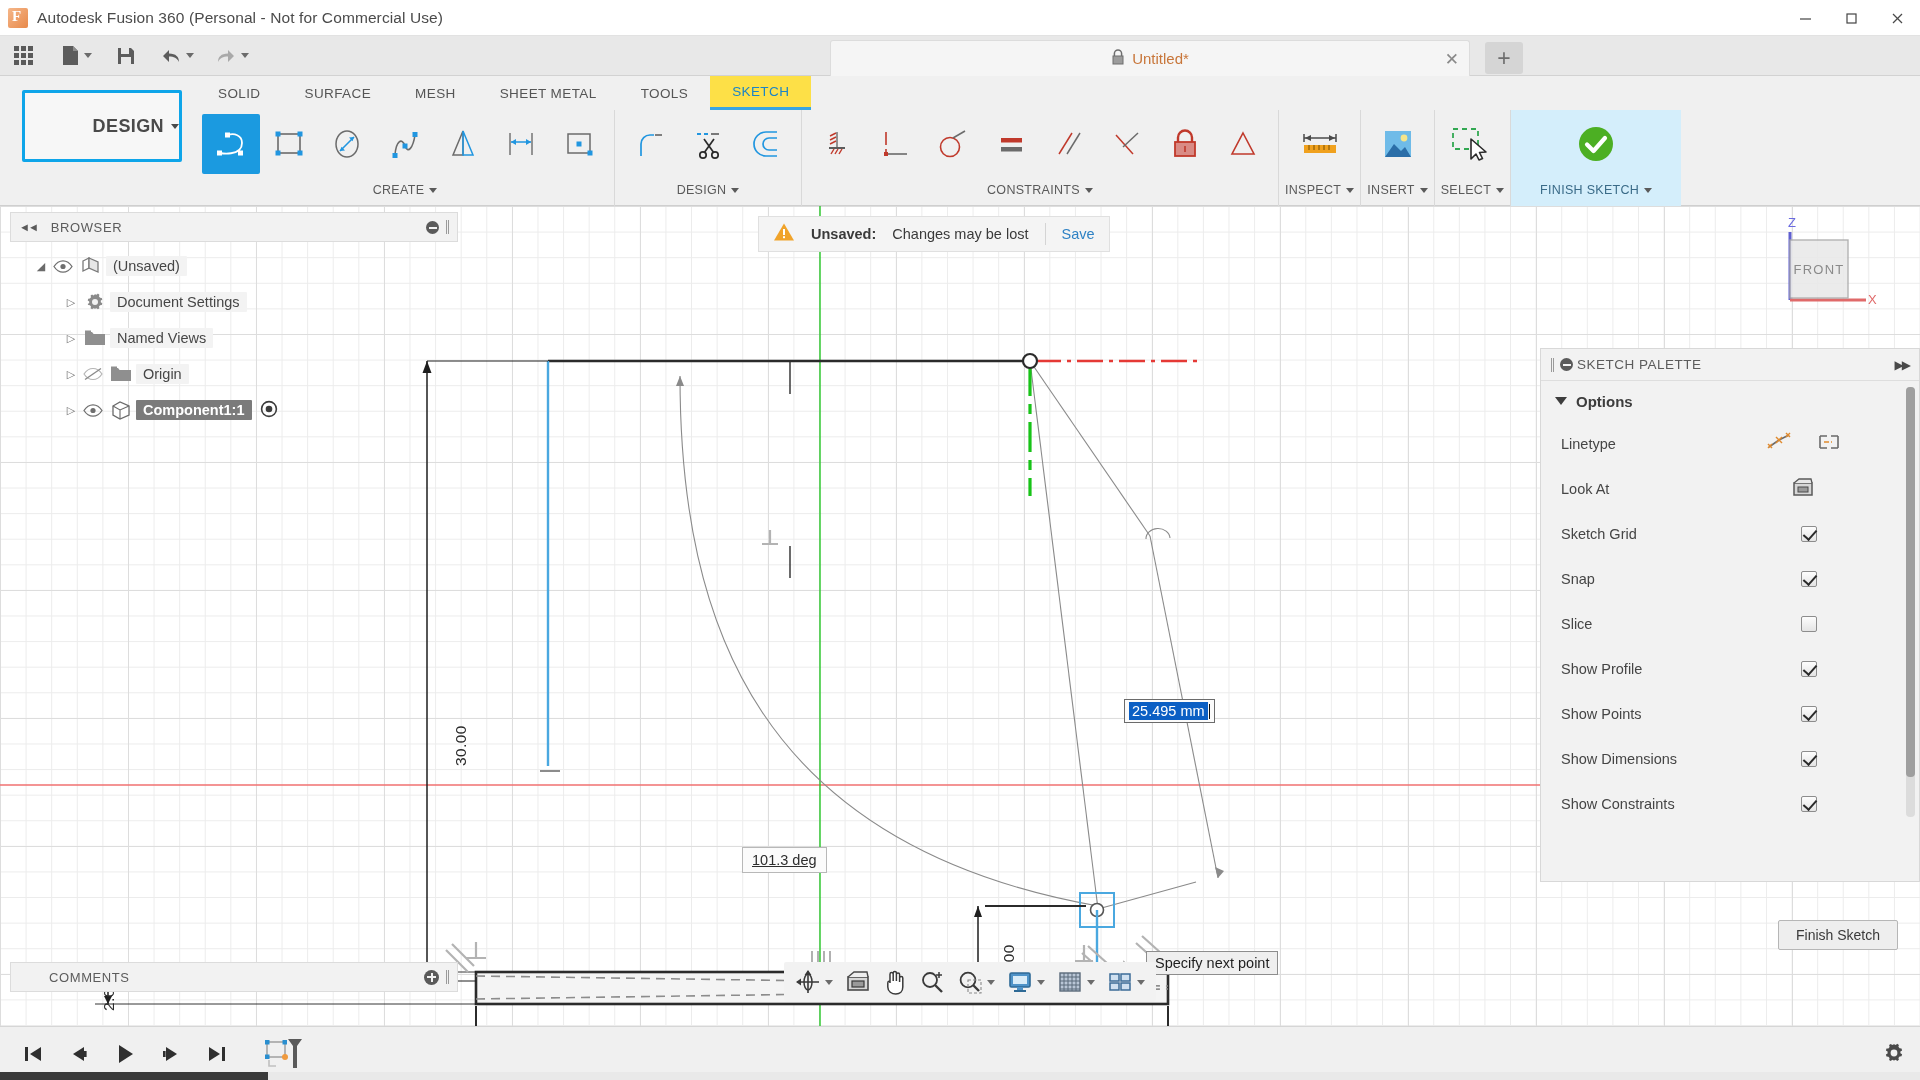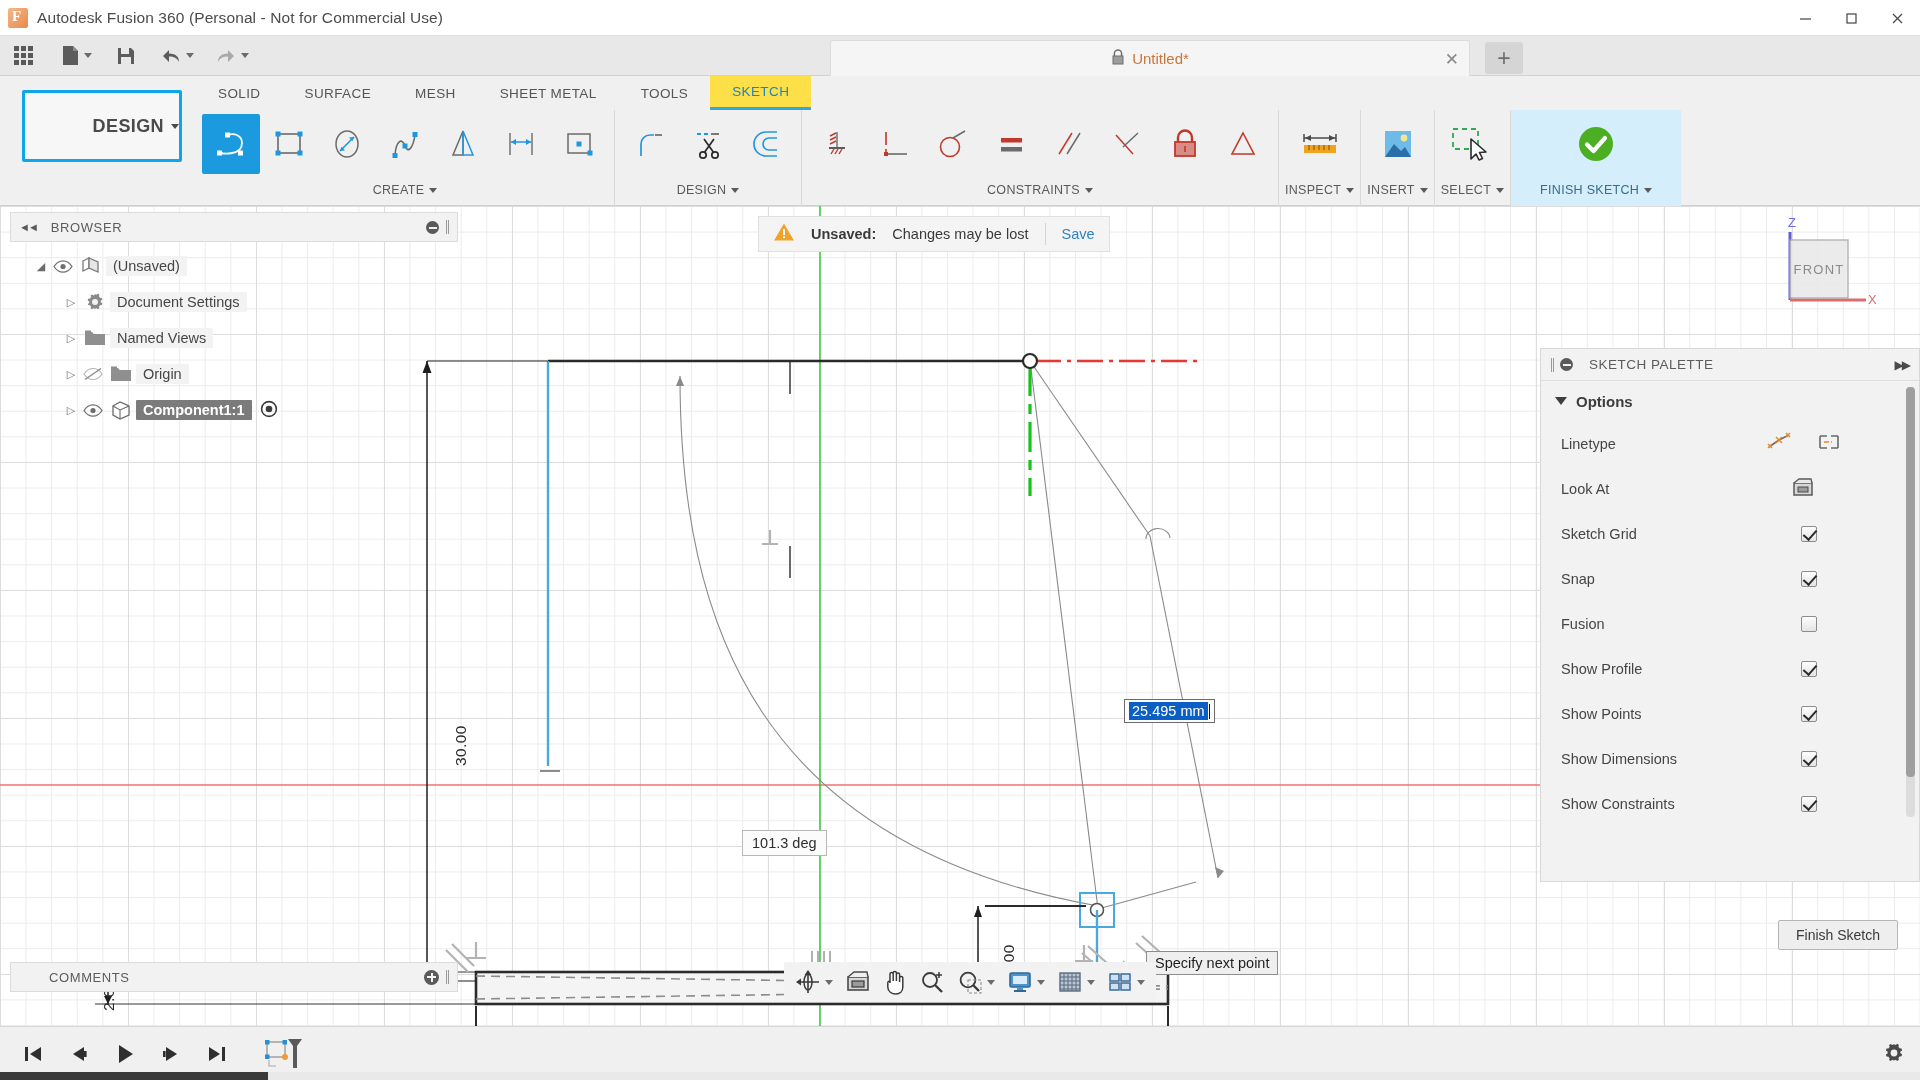--- a/index.html
+++ b/index.html
@@ -168,21 +168,21 @@
   
   .viewcube { position:absolute; right:38px; top:214px; width:120px; height:110px; z-index:6; }
 
   
   .palette {
     position:absolute; right:0px; top:348px; width:380px; z-index:7;
     background:#f2f2f2; border:1px solid #d8d8d8;
   }
   .palette-head { height:32px; display:flex; align-items:center; padding:0 10px; background:#f2f2f2;
                   border-bottom:1px solid #dedede; }
-  .palette-head .ph-title { font-size:13.5px; color:#5c5c5c; letter-spacing:.5px; margin-left:16px; }
+  .palette-head .ph-title { font-size:13.5px; color:#5c5c5c; letter-spacing:.5px; margin-left:4px; }
   .palette-head .ph-right { margin-left:auto; color:#4a4a4a; font-size:12px; letter-spacing:-2px; }
   .palette-body { position:relative; height:500px; overflow:hidden; background:#f2f2f2; }
   .opt-header { display:flex; align-items:center; height:40px; padding-left:14px;
                 font-size:15px; font-weight:bold; color:#3d3d3d; }
   .opt-header .tri { width:0;height:0;border-left:6px solid transparent;border-right:6px solid transparent;
                      border-top:8px solid #3d3d3d; margin-right:9px; }
   .opt-row { display:flex; align-items:center; height:45px; padding:0 0 0 20px; font-size:14.5px; color:#454545; }
   .opt-row .ctrl { margin-left:auto; margin-right:78px; display:flex; align-items:center; gap:26px; }
   .chk { width:16px;height:16px;border:1px solid #8d8d8d;border-radius:2px;
          background:linear-gradient(#fdfdfd,#e4e4e4); position:relative; }
@@ -684,21 +684,21 @@
           <line x1="830" y1="757" x2="830" y2="745"></line>
       </g>
 
       <path d="M1124 756 L1124 786 L1131 779 L1136 788 L1140 786 L1135 777 L1144 776 Z" fill="#d0d0d0" stroke="#9a9a9a" stroke-width="1.4"></path>
     </svg>
 
     <div class="vtext" style="left:452px; top:560px;">30.00</div>
     <div class="vtext" style="left:1000px; top:770px;">5.00</div>
     <div class="vtext" style="left:100px; top:805px;">2.00</div>
 
-    <div class="dim-box" style="left:742px; top:624px;">101.3 deg</div>
+    <div class="dim-box" style="left:742px; top:641px;text-decoration:underline;">101.3 deg</div>
     <div class="dim-box input" style="left:1124px; top:493px;">
       <span>25.495 mm</span><i class="cursor"></i>
     </div>
     <div class="tip-box" style="left:1146px; top:745px;">Specify next point</div>
   </div>
 
   <div class="browser">
     <div class="browser-head">
       <span class="bh-left">◄◄</span>
       <span class="bh-title">BROWSER</span>
@@ -883,21 +883,21 @@
             <span class="chk on"></span>
           </span>
       </div>
       <div class="opt-row">
         <span>Snap</span>
         <span class="ctrl" style="margin-right:102px">
             <span class="chk on"></span>
           </span>
       </div>
       <div class="opt-row">
-        <span>Fusion</span>
+        <span>Slice</span>
         <span class="ctrl" style="margin-right:102px">
             <span class="chk"></span>
           </span>
       </div>
       <div class="opt-row">
         <span>Show Profile</span>
         <span class="ctrl" style="margin-right:102px">
             <span class="chk on"></span>
           </span>
       </div>

